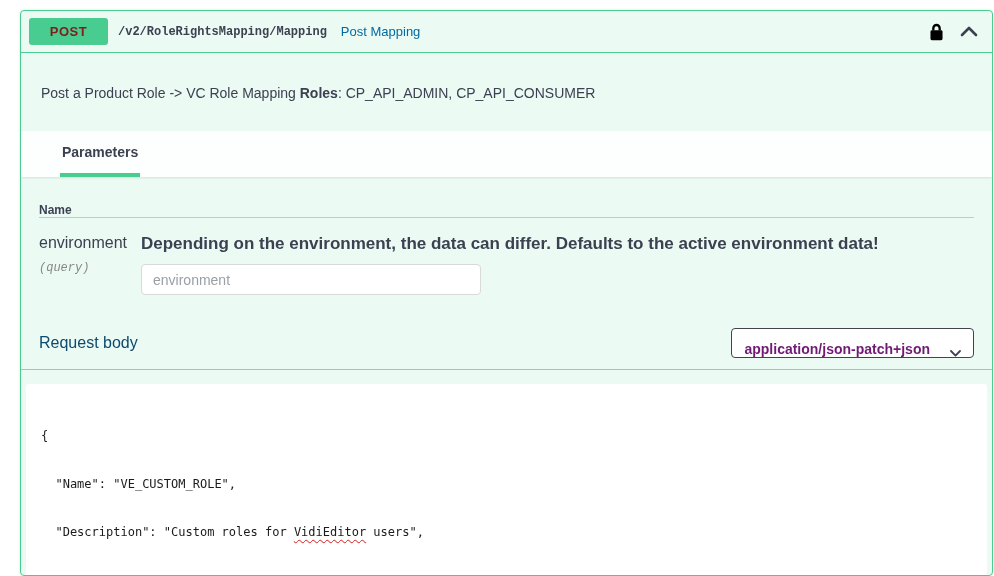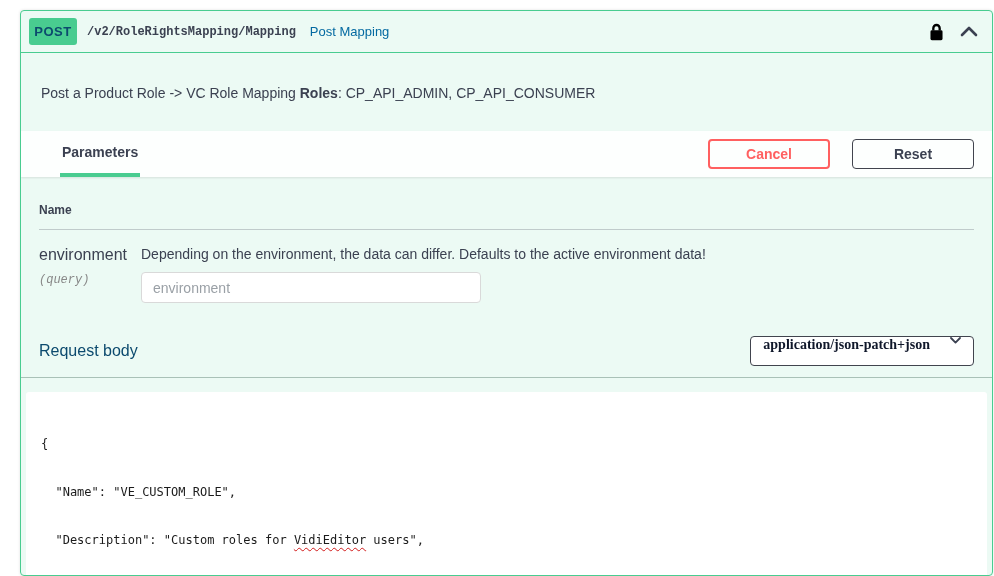--- a/index.html
+++ b/index.html
@@ -19,22 +19,22 @@
   }
 
   
   .opblock-summary {
     display: flex; align-items: center;
     padding: 7px 10px 7px 8px;
     border-bottom: 1px solid #49cc90;
     cursor: pointer;
   }
   .method-badge {
-    display: inline-block; width: 48px; text-align: center;
-    background: #49cc90; color: #0c4a6e;
+    display: inline-block; width: 79px; text-align: center;
+    background: #49cc90; color: #7f1d1d;
     font-weight: bold; font-size: 13px; letter-spacing: .5px;
     padding: 6px 0; border-radius: 3px;
   }
   .op-path {
     margin-left: 10px;
     font-family: "Liberation Mono", "DejaVu Sans Mono", monospace;
     font-weight: bold; font-size: 12px; color: #3b4151;
   }
   .op-summary-text { margin-left: 14px; font-size: 13px; color: #0369a1; }
   .summary-right { margin-left: auto; display: flex; align-items: center; gap: 8px; }
@@ -67,52 +67,51 @@
     width: 122px; height: 30px; border-radius: 4px;
     background: transparent; font-size: 14px; font-weight: 600;
     cursor: pointer; font-family: "Liberation Sans", sans-serif;
   }
   .btn.cancel { border: 2px solid #ff6060; color: #ff6060; }
   .btn.reset  { border: 1px solid #41444e; color: #3b4151; }
 
   
   .parameters-table { padding: 26px 18px 0 18px; }
   .cols { display: grid; grid-template-columns: 102px 1fr; }
-  .t-head { border-bottom: 1px solid rgba(59,65,81,.25); padding-bottom: 12px; }
+  .t-head { border-bottom: 1px solid rgba(59,65,81,.25); }
   .th { font-size: 12px; font-weight: bold; color: #3b4151; }
   .t-row { padding: 16px 0 24px 0; }
   .param-name { font-size: 16px; color: #3b4151; }
   .param-in {
     margin-top: 9px; font-size: 12px; font-style: italic; color: #888;
     font-family: "Liberation Mono", "DejaVu Sans Mono", monospace;
   }
-  .param-desc { font-size: 14px; color: #3b4151; }
+  .param-desc { font-size: 17px; color: #3b4151; font-weight: bold; }
   .param-input {
     margin-top: 10px; display: block;
     width: 340px; height: 31px;
     border: 1px solid #d9d9d9; border-radius: 4px; background: #fff;
     padding: 0 11px; font-size: 14px; color: #3b4151;
     font-family: "Liberation Sans", sans-serif; outline: none;
   }
   .param-input::placeholder { color: #9aa0a6; }
 
   
   .request-body-row {
     display: flex; align-items: center; justify-content: space-between;
     padding: 9px 18px 11px 18px;
     border-bottom: 1px solid rgba(89,125,109,.45);
   }
   .rb-label { font-size: 16px; color: #0c4a6e; }
   .content-type-select {
-    display: flex; align-items: flex-start; gap: 20px;
+    display: flex; align-items: flex-end; gap: 20px;
     background: #fff; border: 1px solid #41444e; border-radius: 4px;
     height: 30px; padding: 0 12px;
-    font-size: 14px; font-weight: 600; color: #0f172a;
+    font-size: 14px; font-weight: 600; color: #701a75;
     cursor: pointer;
-    font-family: Liberation Serif, serif;
   }
 
   
   .editor-wrap { padding: 14px 5px 0 5px; }
   .editor {
     background: #fff; width: 100%; height: 210px;
     border-radius: 3px; cursor: text;
   }
   .code {
     font-family: "DejaVu Sans Mono", "Liberation Mono", monospace;
@@ -150,24 +149,20 @@
         </button>
       </div>
     </div>
 
     <div class="op-description">
       <span>Post a Product Role -&gt; VC Role Mapping </span><b>Roles</b><span>: CP_API_ADMIN, CP_API_CONSUMER</span>
     </div>
 
     <div class="section-header">
       <div class="tab-title">Parameters</div>
-      <div class="header-buttons">
-        <button class="btn cancel">Cancel</button>
-        <button class="btn reset">Reset</button>
-      </div>
     </div>
 
     <div class="parameters-table">
       <div class="cols t-head">
         <div class="th">Name</div>
       </div>
       <div class="cols t-row">
         <div>
           <div class="param-name">environment</div>
           <div class="param-in">(query)</div>

